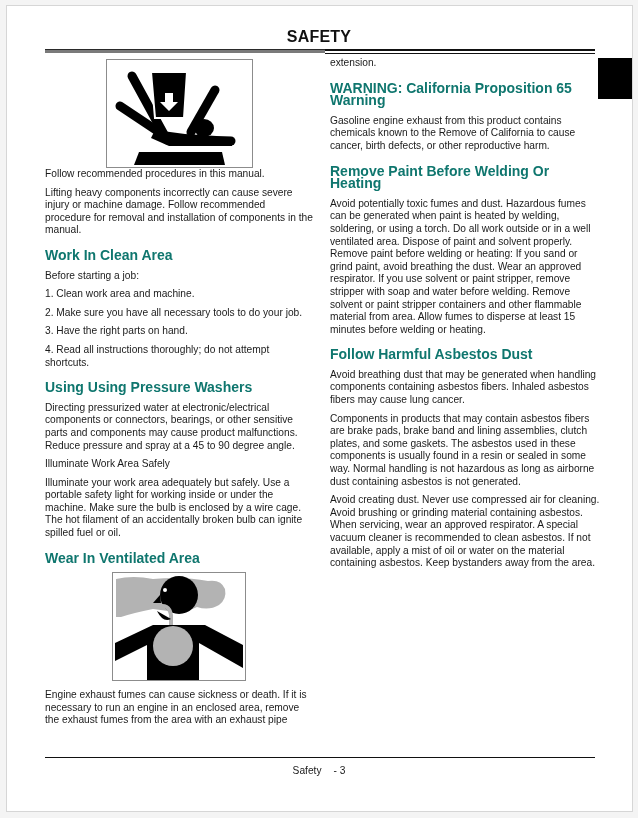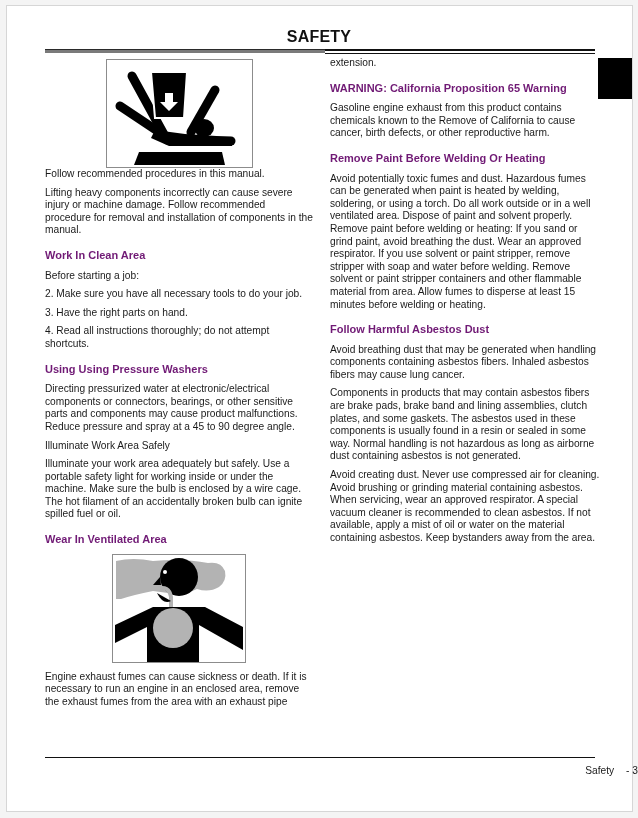--- a/index.html
+++ b/index.html
@@ -28,29 +28,29 @@
     position: absolute; left: 598px; top: 58px; width: 34px; height: 41px; background: #000;
   }
   .col { position: absolute; font-size: 10.2px; line-height: 12.6px; }
   .col-left { left: 45px; top: 59px; width: 268px; }
   .col-right { left: 330px; top: 57px; width: 270px; }
   .figure { border: 1px solid #8c8c8c; background: #fff; margin-left: 61px; }
   .fig-crush { width: 145px; height: 107px; }
   .fig-exhaust { width: 132px; height: 107px; margin-left: 67px; margin-top: 4px; margin-bottom: 8px; }
   .figure svg { display: block; width: 100%; height: 100%; }
   p { margin: 0 0 6px 0; }
-  .h2 { font-weight: bold; font-size: 11px; margin: 12px 0 8px 0; color: #701a75; }
+  .h2 { font-weight: bold; font-size: 14px; margin: 12px 0 8px 0; color: #0f766e; }
   .h3 { font-weight: normal; font-size: 10.2px; margin: 0 0 6px 0; }
   .col-right .h2 { margin: 12px 0 8px 0; }
   .footer-rule {
     position: absolute; left: 45px; top: 757px; width: 550px; height: 0;
     border-top: 1.5px solid #111;
   }
   .footer {
-    position: absolute; left: 0; width: 638px; top: 765px; text-align: right;
+    position: absolute; left: 0; width: 638px; top: 765px; text-align: center;
     font-size: 10.2px;
   }
   .footer span + span { margin-left: 12px; }
 </style>
 </head>
 <body>
 
 <div class="page"></div>
 
 <div class="title">SAFETY</div>
@@ -76,20 +76,21 @@
       <path d="M58 33 L66 33 L66 42 L71 42 L62 51 L53 42 L58 42 Z" fill="#fff"></path>
 
       <path d="M32 92 L115 92 L118 105 L27 105 Z" fill="#000"></path>
     </svg>
   </div>
   <p>Follow recommended procedures in this manual.</p>
   <p>Lifting heavy components incorrectly can cause severe injury or machine damage. Follow recommended procedure for removal and installation of components in the manual.</p>
 
   <div class="h2">Work In Clean Area</div>
   <div class="h3">Before starting a job:</div>
+  <p>1.  Clean work area and machine.</p>
   <p>2.  Make sure you have all necessary tools to do your job.</p>
   <p>3.  Have the right parts on hand.</p>
   <p>4.  Read all instructions thoroughly; do not attempt shortcuts.</p>
 
   <div class="h2">Using Using Pressure Washers</div>
   <p>Directing pressurized water at electronic/electrical components or connectors, bearings, or other sensitive parts and components may cause product malfunctions. Reduce pressure and spray at a 45 to 90 degree angle.</p>
 
   <div class="h3" style="">Illuminate Work Area Safely</div>
   <p>Illuminate your work area adequately but safely. Use a portable safety light for working inside or under the machine. Make sure the bulb is enclosed by a wire cage. The hot filament of an accidentally broken bulb can ignite spilled fuel or oil.</p>
 

